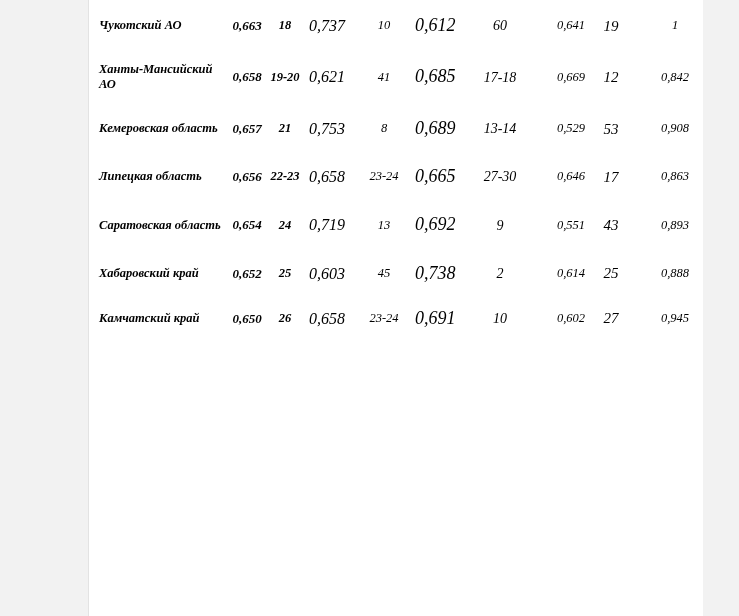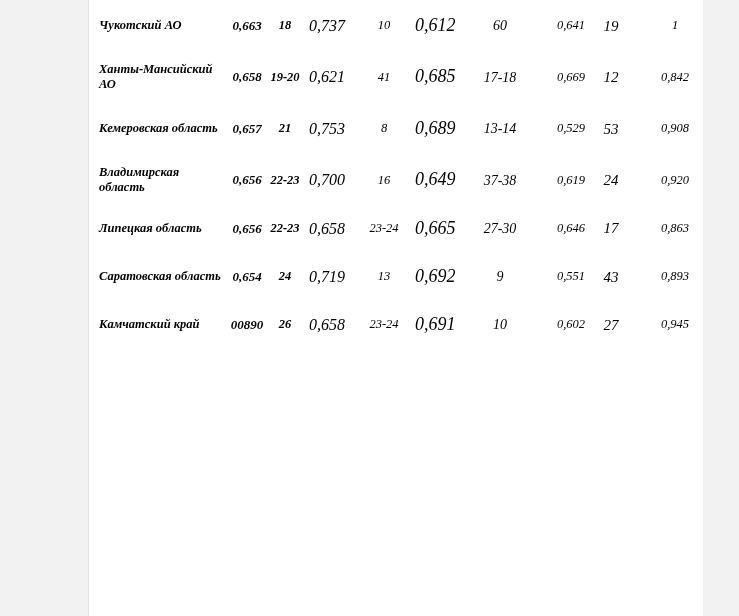--- a/index.html
+++ b/index.html
@@ -121,32 +121,20 @@
           <td class="c-r1">21</td>
           <td class="c-v2">0,753</td>
           <td class="c-r2">8</td>
           <td class="c-v3">0,689</td>
           <td class="c-r3">13-14</td>
           <td class="c-v4">0,529</td>
           <td class="c-r4">53</td>
           <td class="c-v5">0,908</td>
         </tr>
 
-        <tr class="row">
-          <td class="c-region">Владимирская область</td>
-          <td class="c-v1">0,656</td>
-          <td class="c-r1">22-23</td>
-          <td class="c-v2">0,700</td>
-          <td class="c-r2">16</td>
-          <td class="c-v3">0,649</td>
-          <td class="c-r3">37-38</td>
-          <td class="c-v4">0,619</td>
-          <td class="c-r4">24</td>
-          <td class="c-v5">0,920</td>
-        </tr>
 
         <tr class="row compact">
           <td class="c-region">Липецкая область</td>
           <td class="c-v1">0,656</td>
           <td class="c-r1">22-23</td>
           <td class="c-v2">0,658</td>
           <td class="c-r2">23-24</td>
           <td class="c-v3">0,665</td>
           <td class="c-r3">27-30</td>
           <td class="c-v4">0,646</td>
@@ -160,24 +148,36 @@
           <td class="c-r1">24</td>
           <td class="c-v2">0,719</td>
           <td class="c-r2">13</td>
           <td class="c-v3">0,692</td>
           <td class="c-r3">9</td>
           <td class="c-v4">0,551</td>
           <td class="c-r4">43</td>
           <td class="c-v5">0,893</td>
         </tr>
 
+        <tr class="row compact">
+          <td class="c-region">Хабаровский край</td>
+          <td class="c-v1">0,652</td>
+          <td class="c-r1">25</td>
+          <td class="c-v2">0,603</td>
+          <td class="c-r2">45</td>
+          <td class="c-v3">0,738</td>
+          <td class="c-r3">2</td>
+          <td class="c-v4">0,614</td>
+          <td class="c-r4">25</td>
+          <td class="c-v5">0,888</td>
+        </tr>
 
         <tr class="row compact">
           <td class="c-region">Камчатский край</td>
-          <td class="c-v1">00890</td>
+          <td class="c-v1">0,650</td>
           <td class="c-r1">26</td>
           <td class="c-v2">0,658</td>
           <td class="c-r2">23-24</td>
           <td class="c-v3">0,691</td>
           <td class="c-r3">10</td>
           <td class="c-v4">0,602</td>
           <td class="c-r4">27</td>
           <td class="c-v5">0,945</td>
         </tr>
 

